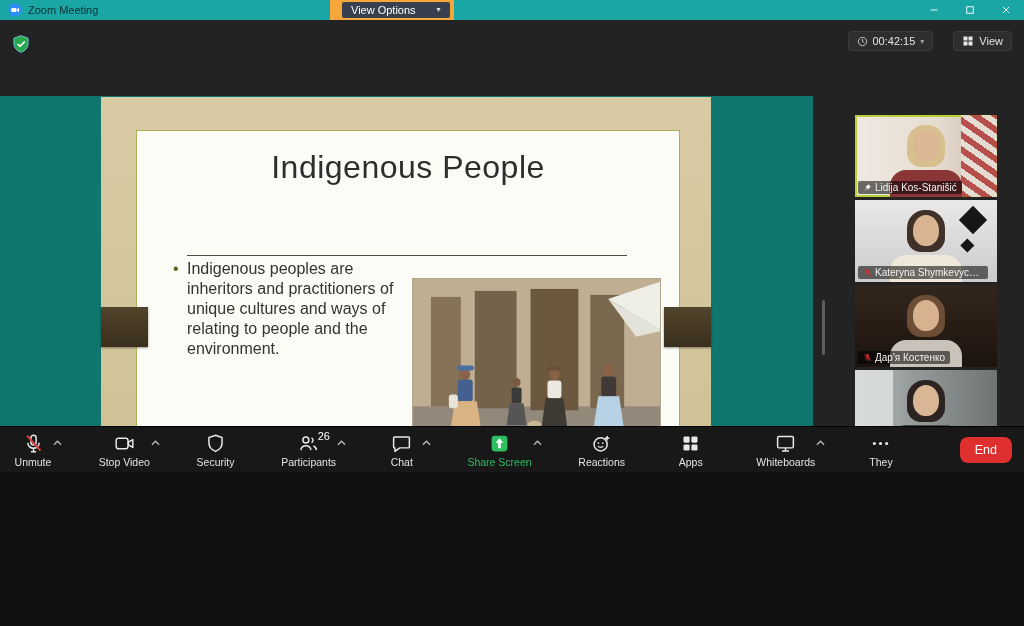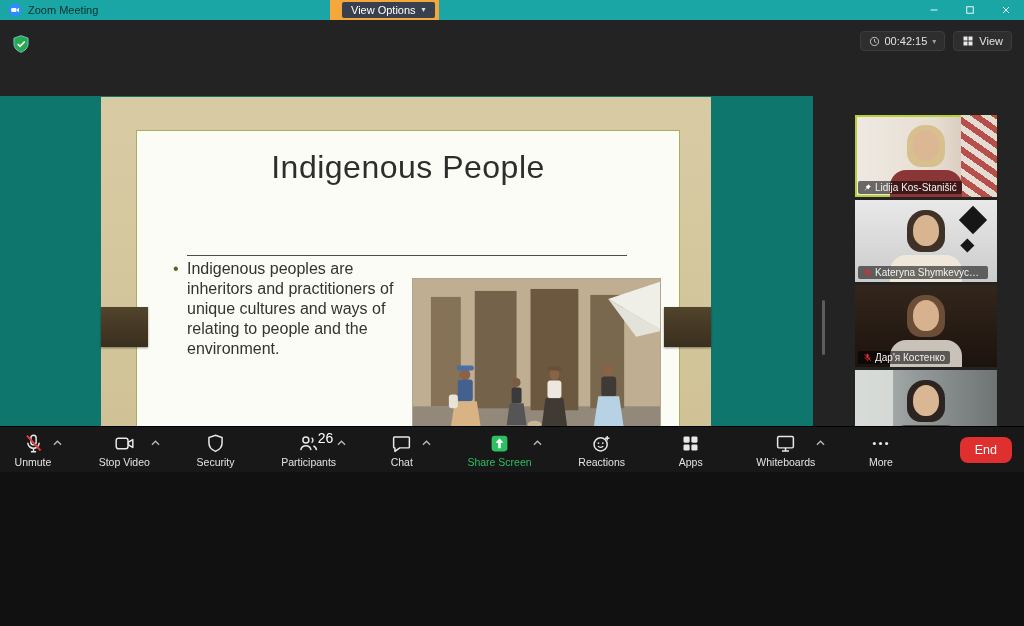--- a/index.html
+++ b/index.html
@@ -8,31 +8,31 @@
   .app{position:relative;width:1024px;height:472px;background:#232323;overflow:hidden;}
 
   
   .titlebar{position:absolute;top:0;left:0;right:0;height:20px;background:#1ba6a6;
     display:flex;align-items:center;padding-left:8px;z-index:6;}
   .tb-left{display:flex;align-items:center;gap:6px;}
   .app-title{font-size:11px;color:#0c2e2e;}
   .banner{position:absolute;left:330px;top:0;height:20px;background:#f6a73c;
     display:flex;align-items:center;gap:10px;padding:0 4px 0 12px;z-index:7;}
   .banner-text{font-size:11px;color:#262626;}
-  .view-options{display:flex;align-items:center;gap:6px;background:#39404d;color:#fff;
+  .view-options{display:flex;align-items:center;gap:21px;background:#39404d;color:#fff;
     font-size:11px;height:16px;padding:0 9px;border-radius:2px;border:none;cursor:pointer;}
   .vo-caret{font-size:8px;color:#dcdcdc;line-height:1;}
   .win-controls{position:absolute;right:0;top:0;height:20px;display:flex;z-index:7;}
   .win-btn{width:36px;height:20px;display:flex;align-items:center;justify-content:center;
     background:transparent;border:none;cursor:pointer;}
 
   
   .security-badge{position:absolute;left:10px;top:34px;width:22px;height:22px;border:none;
     background:transparent;cursor:pointer;}
-  .header-right{position:absolute;right:12px;top:31px;display:flex;gap:8px;align-items:center;}
+  .header-right{position:absolute;right:12px;top:31px;display:flex;gap:20px;align-items:center;}
   .pill{display:flex;align-items:center;gap:5px;background:#2e2e2e;border:1px solid #3c3c3c;
     border-radius:4px;padding:3px 8px;color:#e3e3e3;font-size:11px;cursor:pointer;}
   .pill .caret{font-size:8px;color:#9f9f9f;}
 
   
   .stage{position:absolute;left:0;top:96px;width:813px;height:464px;background:#0f766e;}
   .slide{position:absolute;left:101px;top:1px;width:610px;height:460px;
     background:linear-gradient(180deg,#d8caa3 0%,#d2c499 60%,#c9ba8d 100%);}
   .panel{position:absolute;left:35px;top:33px;width:544px;height:396px;background:#fcfcf6;
     border:1px solid #a9ae57;}
@@ -91,21 +91,21 @@
   
   .toolbar{position:absolute;left:0;right:0;bottom:0;height:46px;background:#181818;
     border-top:1px solid #000;display:flex;align-items:center;padding:0 12px 0 4px;z-index:5;}
   .tb-items{display:flex;flex:1;justify-content:space-between;max-width:906px;}
   .tb-item{position:relative;display:flex;flex-direction:column;align-items:center;
     justify-content:center;gap:2px;min-width:58px;height:46px;padding:3px 10px 2px;
     background:transparent;border:none;cursor:pointer;}
   .tb-label{font-size:10.5px;color:#e3e3e3;white-space:nowrap;}
   .tb-label.green{color:#2dbf62;}
   .tb-caret{position:absolute;right:0px;top:7px;}
-  .tb-badge{position:absolute;top:3px;left:calc(50% + 9px);font-size:14px;color:#fff;}
+  .tb-badge{position:absolute;top:3px;left:calc(50% + 9px);font-size:11px;color:#fff;}
   .end-btn{margin-left:auto;background:#e02f2f;color:#fff;border:none;border-radius:8px;
     height:26px;padding:0 15px;font-size:12.5px;cursor:pointer;}
 </style>
 </head>
 <body>
 
 <div class="app">
 
   <div class="titlebar">
     <div class="tb-left">
@@ -428,20 +428,20 @@
       </button>
 
       <button class="tb-item">
         <span style="display:flex;">
           <svg width="21" height="21" viewBox="0 0 24 24">
               <circle cx="5" cy="12" r="1.8" fill="#e8e8e8"></circle>
               <circle cx="12" cy="12" r="1.8" fill="#e8e8e8"></circle>
               <circle cx="19" cy="12" r="1.8" fill="#e8e8e8"></circle>
             </svg>
         </span>
-        <span class="tb-label">More</span>
+        <span class="tb-label">They</span>
       </button>
 
     </div>
     <button class="end-btn">End</button>
   </div>
 
 </div>
 
 </body></html>

